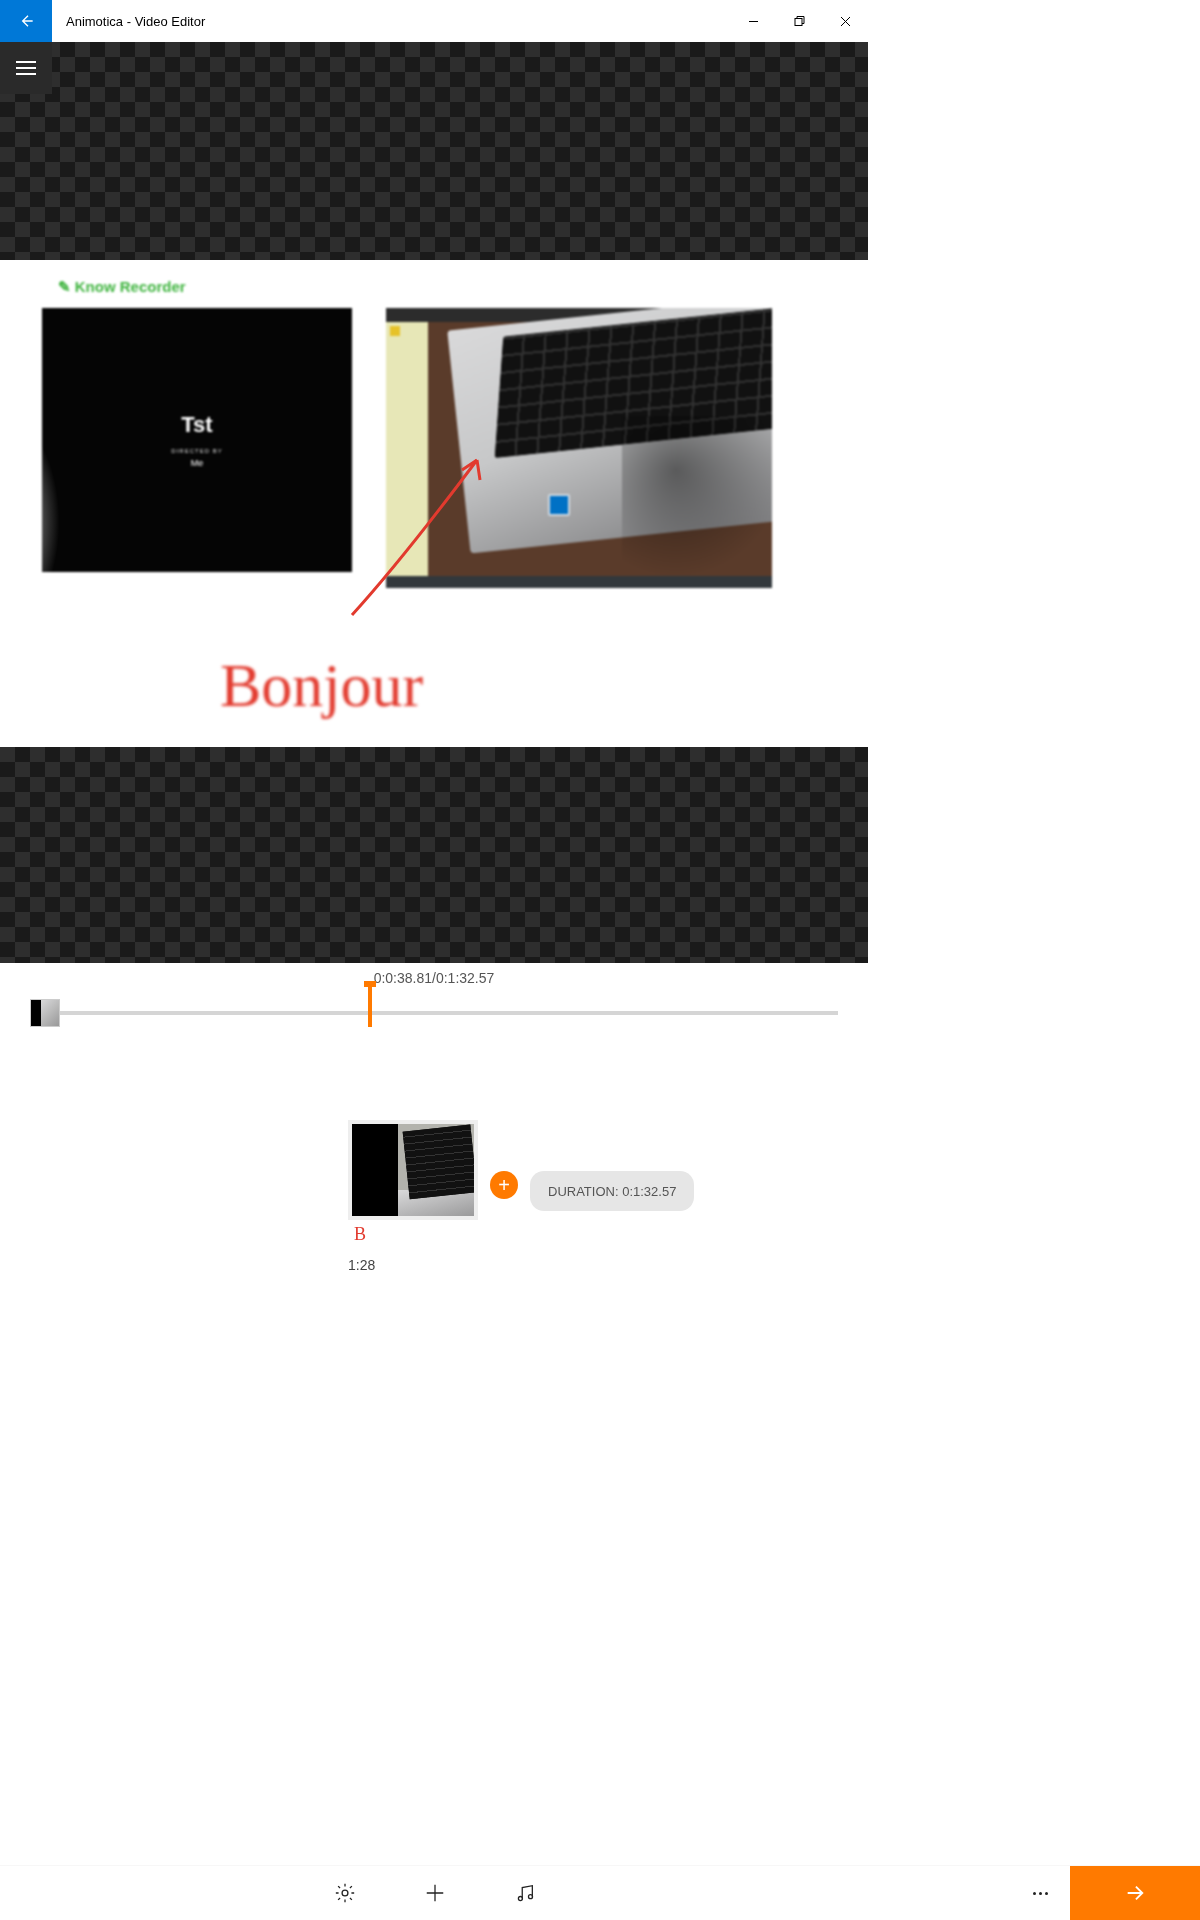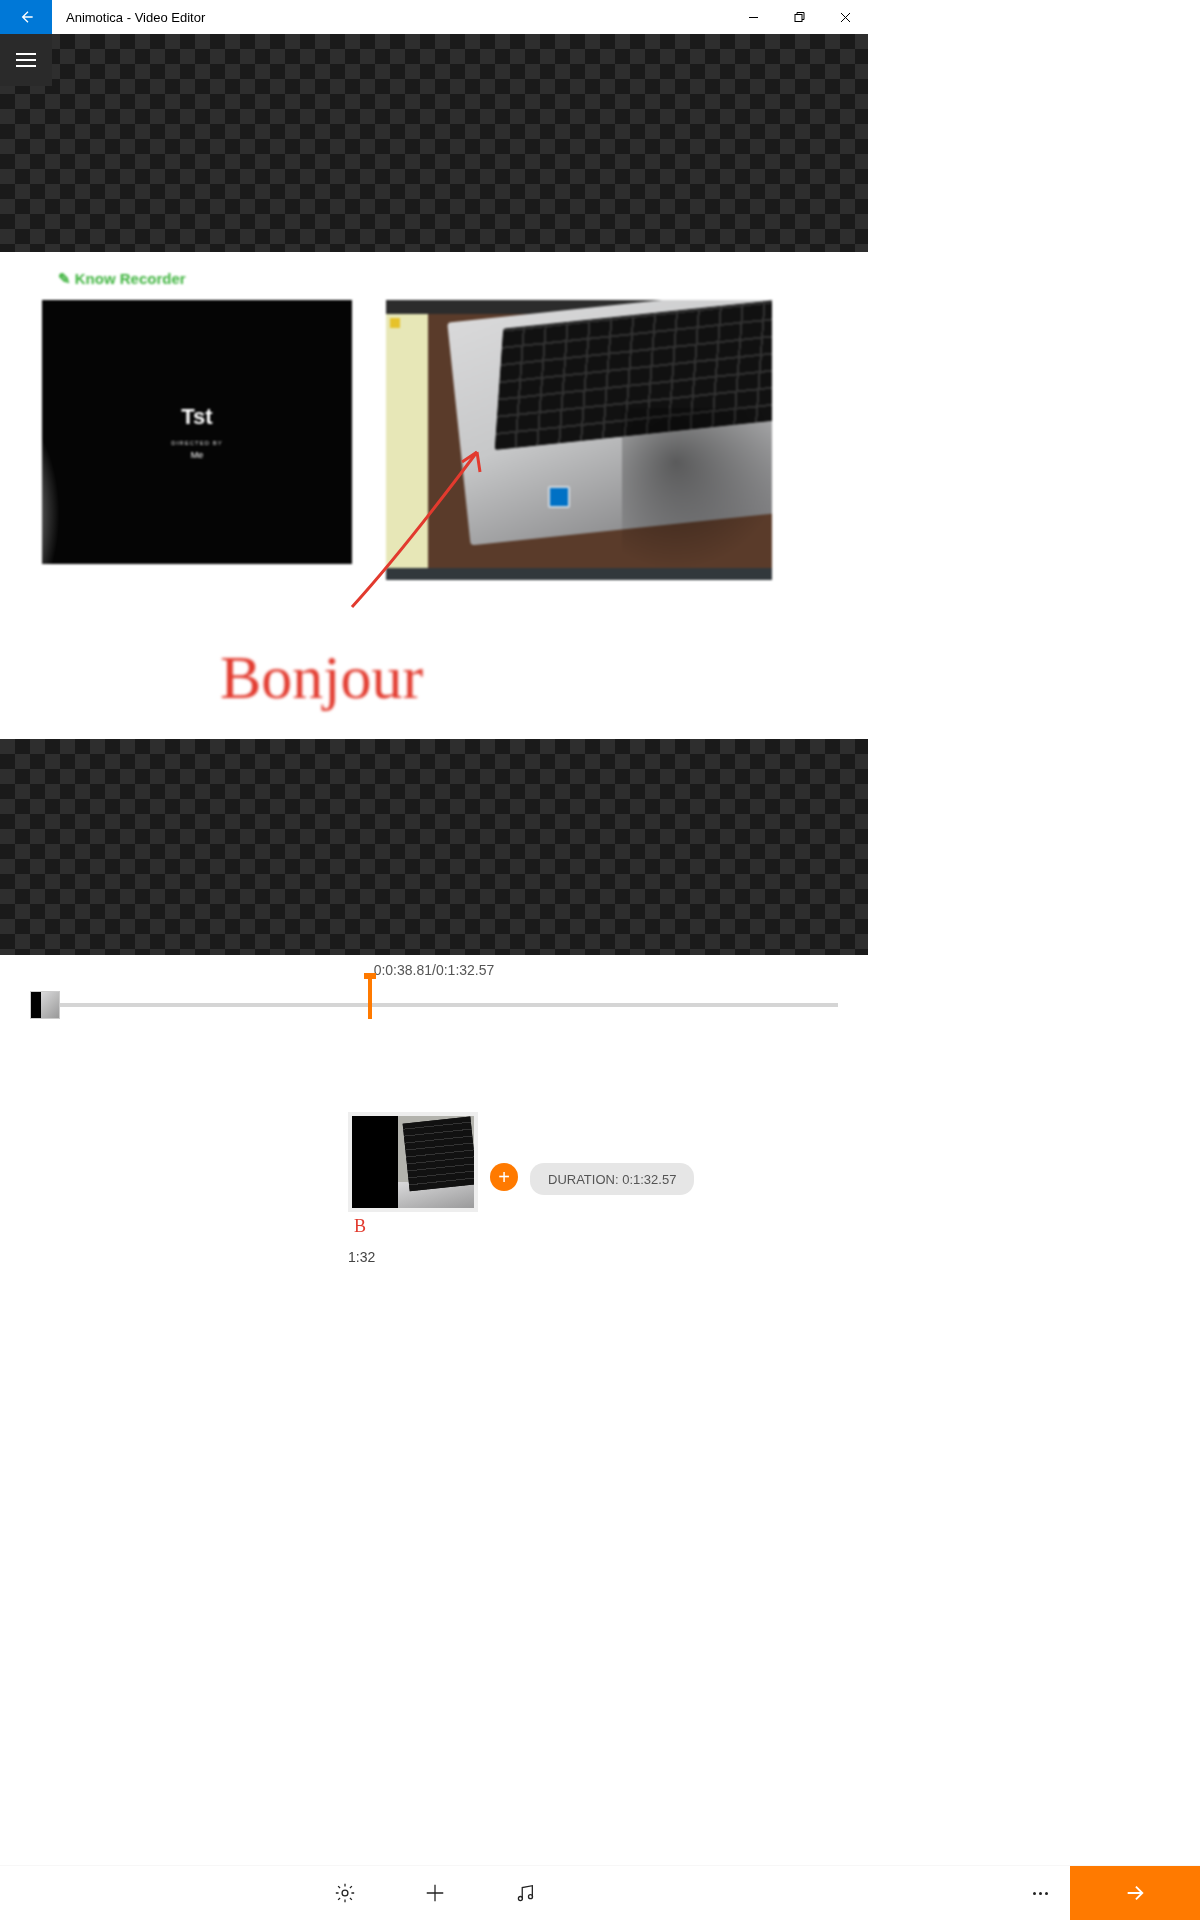--- a/index.html
+++ b/index.html
@@ -1,19 +1,19 @@
 <!DOCTYPE html>
 <html><head>
 <meta charset="utf-8">
 <style>
   * { margin: 0; padding: 0; box-sizing: border-box; font-family: 'Segoe UI', Tahoma, sans-serif; }
   html, body { width: 868px; height: 1400px; background: #fff; overflow: hidden; }
 
   
-  .titlebar { height: 34px; background: #fff; display: flex; align-items: stretch; position: relative; }
+  .titlebar { height: 42px; background: #fff; display: flex; align-items: stretch; position: relative; }
   .back-btn { width: 52px; background: #0078d7; display: flex; align-items: center; justify-content: center; }
   .back-btn svg { width: 16px; height: 16px; stroke: #fff; stroke-width: 2; fill: none; }
   .title { flex: 0 0 auto; display: flex; align-items: center; padding-left: 14px; font-size: 13px; color: #000; }
   .title-spacer { flex: 1; }
   .window-controls { display: flex; }
   .wc { width: 46px; display: flex; align-items: center; justify-content: center; }
   .wc svg { width: 11px; height: 11px; stroke: #000; stroke-width: 1; fill: none; }
 
   
   .hamburger-row { height: 0; position: relative; }
@@ -117,21 +117,21 @@
     transform: rotate(-6deg);
   }
   .clip .cinner .cr .lp { position:absolute; left:0; right:0; bottom:0; height:26px; background:linear-gradient(165deg,#d9d9da,#9a9a9b); }
   .clip .cb { flex:1; background:#fff; padding:4px 6px; color:#e23a2e; font-family:'Segoe Script',cursive; font-size:18px; }
   .clip-time { position:absolute; left:348px; top:214px; font-size:14px; color:#444; }
   .plusbtn {
     position:absolute; left: 490px; top: 128px; width: 28px; height: 28px; border-radius:50%; background:#ff7a00;
     display:flex; align-items:center; justify-content:center; color:#fff; font-size:20px; line-height:1;
   }
   .duration-pill {
-    position:absolute; left: 530px; top: 128px; height:32px; padding: 0 18px; border-radius:14px;
+    position:absolute; left: 530px; top: 128px; height:40px; padding: 0 18px; border-radius:14px;
     background:#e6e6e6; color:#555; font-size:13px; display:flex; align-items:center;
   }
 
   
   .bottombar {
     position: absolute; left:0; right:0; bottom:0; height:55px; background:#fff;
     display:flex; align-items:center; border-top: 1px solid rgba(0,0,0,0.03);
   }
   .bbspace { flex: 0 0 300px; }
   .bicon { width: 90px; display:flex; align-items:center; justify-content:center; }
@@ -233,21 +233,21 @@
   <div class="clip">
     <div class="cinner">
       <div class="cl"></div>
       <div class="cr">
           <div class="lp"></div>
           <div class="kb"></div>
         </div>
     </div>
     <div class="cb">B</div>
   </div>
-  <div class="clip-time">1:32</div>
+  <div class="clip-time">1:28</div>
 
   <div class="plusbtn">
     <span>+</span>
   </div>
   <div class="duration-pill">DURATION: 0:1:32.57</div>
 </div>
 
 <div class="bottombar">
   <div class="bbspace"></div>
   <div class="bicon">

